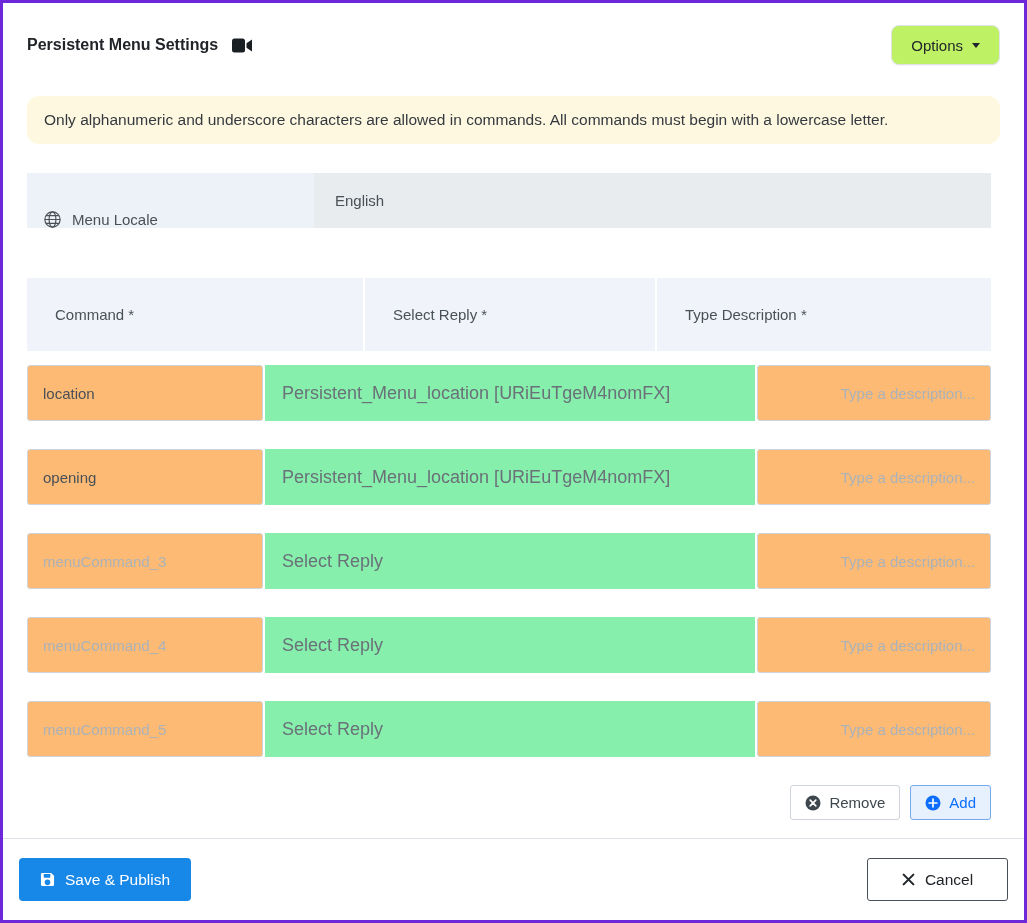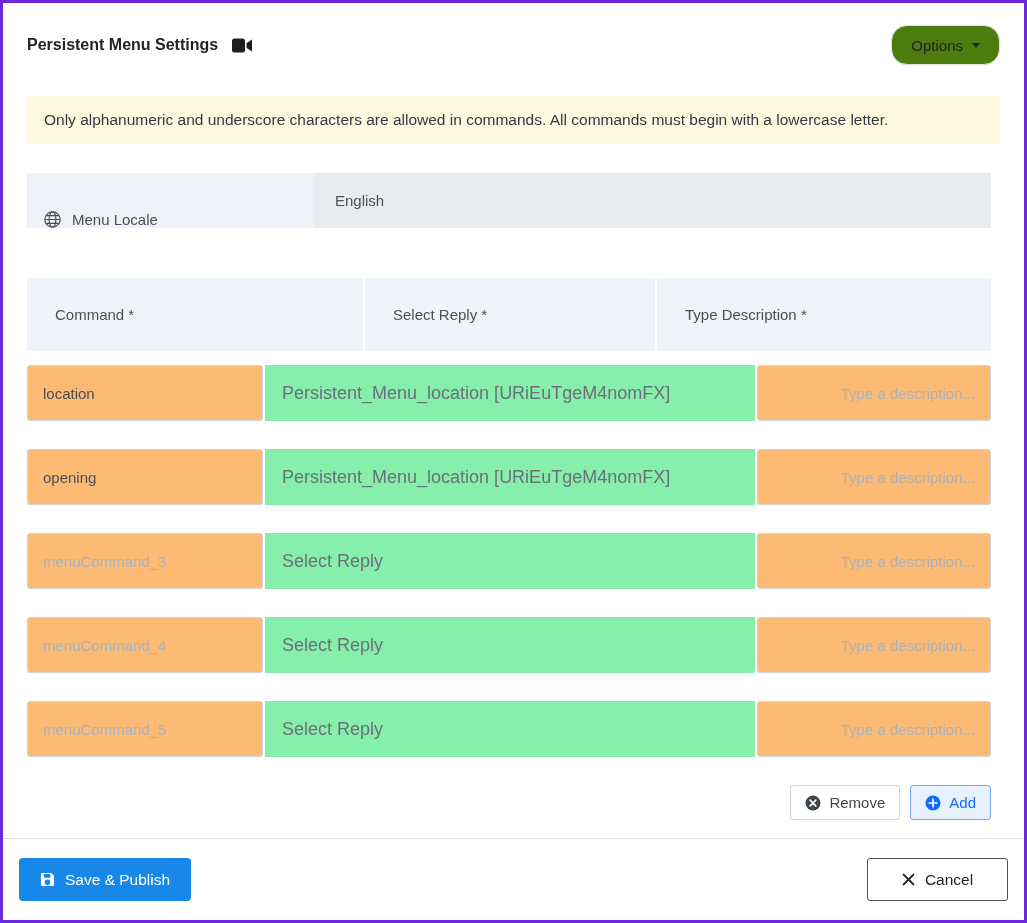--- a/index.html
+++ b/index.html
@@ -23,41 +23,41 @@
     display: flex;
     align-items: center;
     justify-content: space-between;
     padding-top: 22px;
   }
   .title-wrap { display: flex; align-items: center; gap: 14px; }
   .title { font-size: 16px; font-weight: 700; color: #212529; }
   .btn-options {
     display: flex; align-items: center; gap: 9px;
     height: 40px; padding: 0 19px;
-    background: #4d7c0f;
+    background: #bef264;
     border: 1px solid #dfe3e8;
-    border-radius: 16px;
+    border-radius: 8px;
     font-size: 15px; color: #212529;
     font-family: inherit;
     cursor: pointer;
     box-shadow: 0 1px 1px rgba(0,0,0,.04);
   }
   .caret {
     width: 0; height: 0;
     border-left: 4.5px solid transparent;
     border-right: 4.5px solid transparent;
     border-top: 5px solid #212529;
     display: inline-block;
   }
 
   
   .alert {
     margin-top: 31px;
     background: #fff8e0;
-    border-radius: 0;
+    border-radius: 12px;
     padding: 15px 17px;
     font-size: 15.5px;
     color: #343a40;
   }
 
   
   .locale-row { display: flex; margin-top: 29px; width: 964px; height: 55px; }
   .locale-label {
     display: flex; align-items: flex-end; gap: 11px;
     width: 287px; background: #edf1f8;

